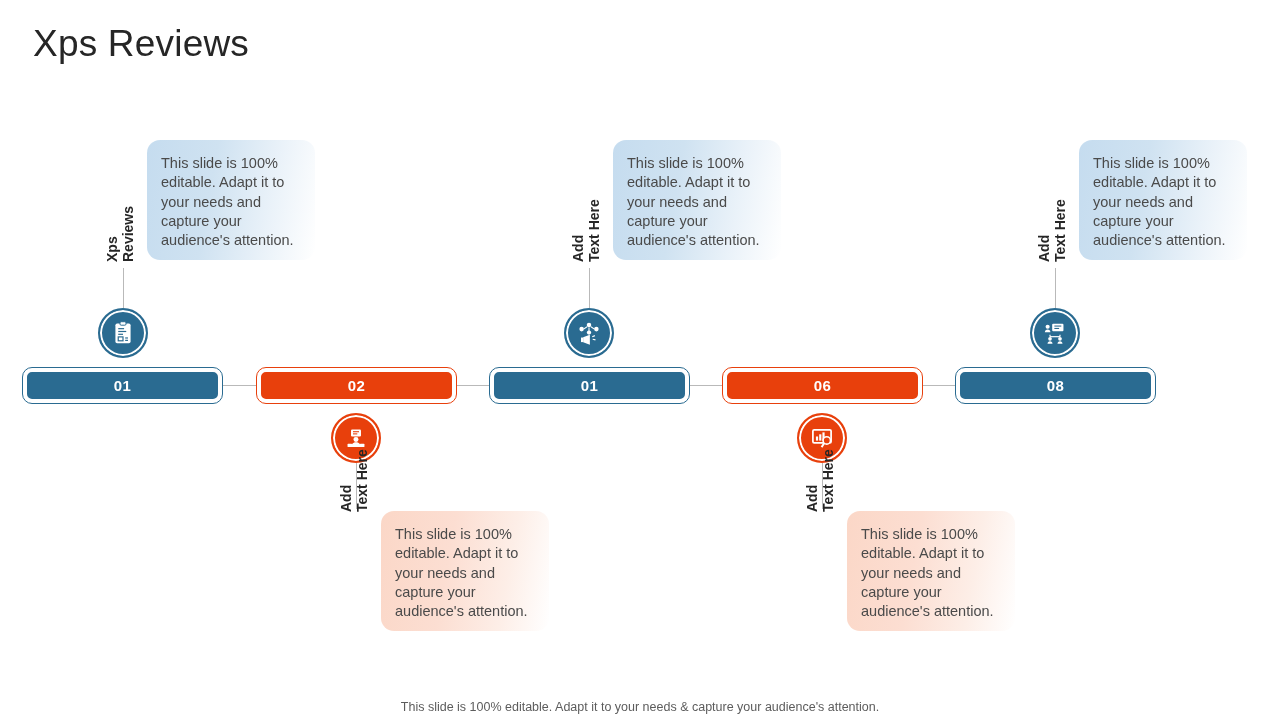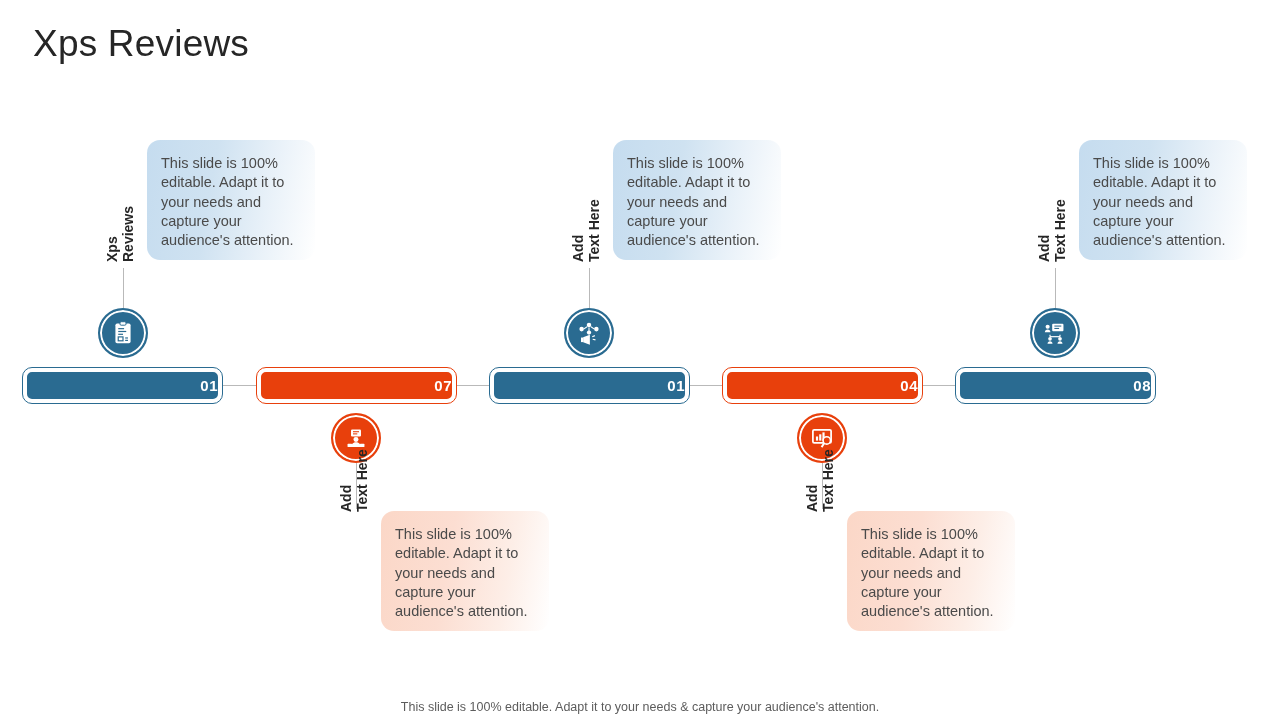--- a/index.html
+++ b/index.html
@@ -31,21 +31,21 @@
   
   .bar {
     position: absolute;
     top: 369px;
     width: 197px;
     height: 33px;
     border-radius: 8px;
     box-sizing: border-box;
     display: flex;
     align-items: center;
-    justify-content: flex-end;
+    justify-content: center;
     border: 3px solid #ffffff;
     font-size: 15px;
     font-weight: bold;
     color: #ffffff;
     letter-spacing: 0.5px;
   }
   .bar-outer {
     position: absolute;
     top: 367px;
     width: 201px;
@@ -159,21 +159,21 @@
     </svg>
   </span>
 </div>
 <div class="bar-outer outer-blue" style="left:22px;"></div>
 <div class="bar bar-blue" style="left:24px;">
   <span>01</span>
 </div>
 
 <div class="bar-outer outer-orange" style="left:256px;"></div>
 <div class="bar bar-orange" style="left:258px;">
-  <span>07</span>
+  <span>02</span>
 </div>
 <div class="icon-circle orange" style="left:331px; top:413px;">
   <span>
     <svg width="26" height="26" viewBox="0 0 24 24" fill="none">
       <rect x="7.4" y="4.2" width="9.2" height="6.4" rx="1" fill="#ffffff"></rect>
       <line x1="9.2" y1="6.2" x2="14.8" y2="6.2" stroke="#e8400c" stroke-width="1"></line>
       <line x1="9.2" y1="8.2" x2="13.2" y2="8.2" stroke="#e8400c" stroke-width="1"></line>
       <circle cx="12" cy="13.4" r="2.3" fill="#ffffff"></circle>
       <path d="M7.6 20.4c0-2.7 2-4.4 4.4-4.4s4.4 1.7 4.4 4.4z" fill="#ffffff"></path>
       <rect x="4.2" y="17.4" width="4.2" height="3" rx="0.6" fill="#ffffff"></rect>
@@ -215,21 +215,21 @@
     </svg>
   </span>
 </div>
 <div class="bar-outer outer-blue" style="left:489px;"></div>
 <div class="bar bar-blue" style="left:491px;">
   <span>01</span>
 </div>
 
 <div class="bar-outer outer-orange" style="left:722px;"></div>
 <div class="bar bar-orange" style="left:724px;">
-  <span>04</span>
+  <span>06</span>
 </div>
 <div class="icon-circle orange" style="left:797px; top:413px;">
   <span>
     <svg width="26" height="26" viewBox="0 0 24 24" fill="none">
       <rect x="3.6" y="4.4" width="16.8" height="12" rx="1.2" stroke="#ffffff" stroke-width="1.6" fill="none"></rect>
       <rect x="6.4" y="10.6" width="2" height="3.8" fill="#ffffff"></rect>
       <rect x="9.4" y="8.6" width="2" height="5.8" fill="#ffffff"></rect>
       <rect x="12.4" y="6.8" width="2" height="7.6" fill="#ffffff"></rect>
       <circle cx="16.4" cy="14.2" r="3.4" fill="#e8400c" stroke="#ffffff" stroke-width="1.5"></circle>
       <line x1="14.2" y1="16.6" x2="11.6" y2="20.4" stroke="#ffffff" stroke-width="1.8"></line>

